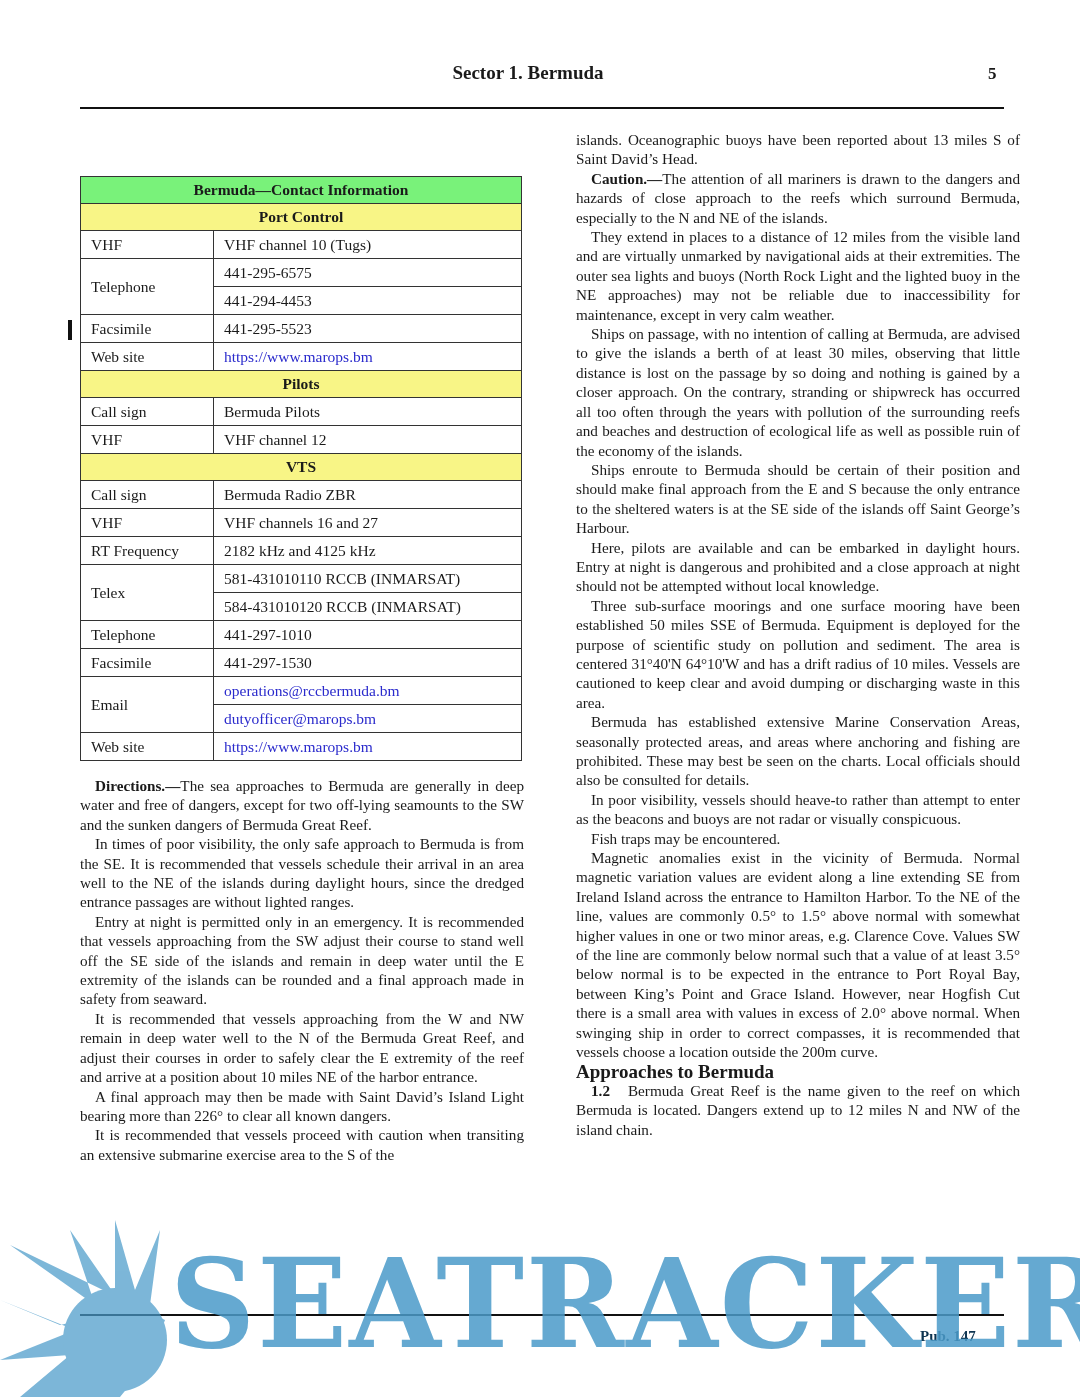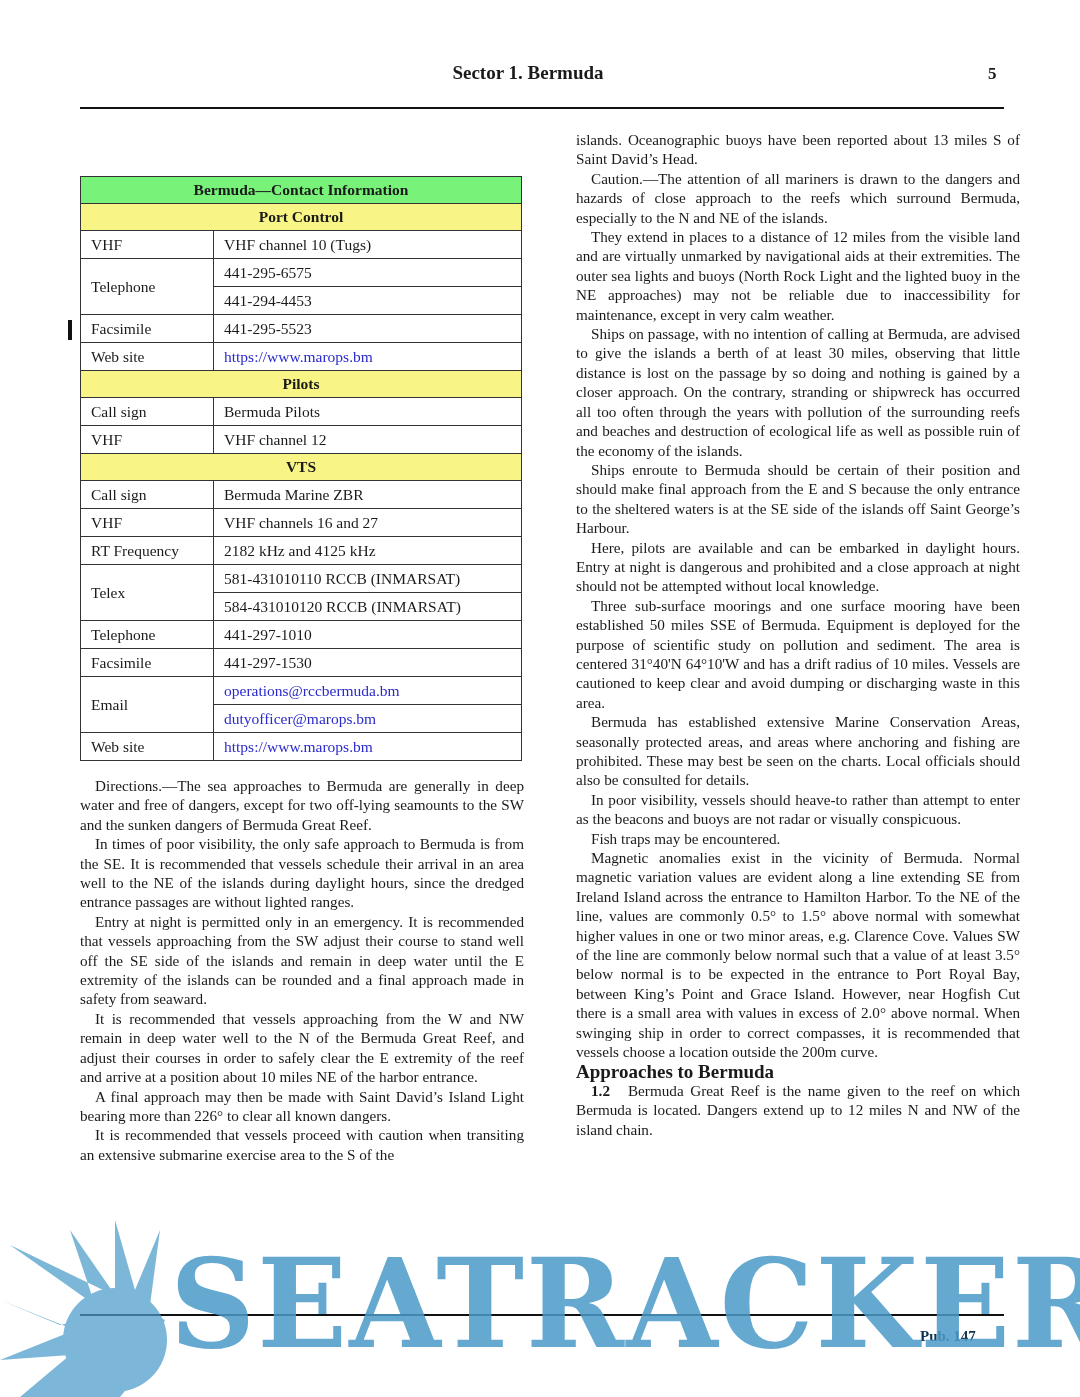--- a/index.html
+++ b/index.html
@@ -9,21 +9,21 @@
                   font-size: 19px; font-weight: bold; }
   .page-num { position: absolute; left: 988px; top: 64px; font-size: 17px; font-weight: bold; }
   .rule-top { position: absolute; left: 80px; top: 107px; width: 924px; height: 2px; background: #111; }
   .rule-bottom { position: absolute; left: 80px; top: 1314px; width: 924px; height: 2px; background: #111; }
   .footer-pub { position: absolute; left: 920px; top: 1328px; font-size: 15px; font-weight: bold; color: #0c3350; }
   .col { position: absolute; top: 130px; width: 444px; font-size: 15.2px; line-height: 19.4px; text-align: justify; }
   .col.left { left: 80px; }
   .col.right { left: 576px; }
   .col p { margin: 0; text-indent: 15px; }
   .col p.noindent { text-indent: 0; }
-  .bold-lead { font-weight: normal; }
+  .bold-lead { font-weight: bold; }
   table.contact { position: absolute; left: 80px; top: 176px; width: 442px; border-collapse: collapse;
                   font-size: 15.5px; border-radius: 14px; }
   table.contact td { border: 1px solid #333; height: 27px; padding: 0 10px; vertical-align: middle; }
   table.contact td.label { width: 112px; }
   table.contact tr.title td { background: #79f27a; text-align: center; font-weight: bold; height: 26px; }
   table.contact tr.section td { background: #f8f586; text-align: center; font-weight: bold; height: 26px; }
   table.contact a { color: #2a2acc; text-decoration: none; }
   .change-bar { position: absolute; left: 68px; top: 320px; width: 4px; height: 20px; background: #111; }
   .subhead { font-size: 19px; font-weight: bold; margin: 18px 0 14px 0; text-indent: 0 !important; }
   .para-num { font-weight: bold; margin-right: 18px; }
@@ -89,21 +89,21 @@
   <tr>
         <td class="label">VHF</td>
         <td>VHF channel 12</td>
       </tr>
 
   <tr class="section">
         <td colspan="2">VTS</td>
       </tr>
   <tr>
         <td class="label">Call sign</td>
-        <td>Bermuda Marine ZBR</td>
+        <td>Bermuda Radio ZBR</td>
       </tr>
   <tr>
         <td class="label">VHF</td>
         <td>VHF channels 16 and 27</td>
       </tr>
   <tr>
         <td class="label">RT Frequency</td>
         <td>2182 kHz and 4125 kHz</td>
       </tr>
   <tr>

